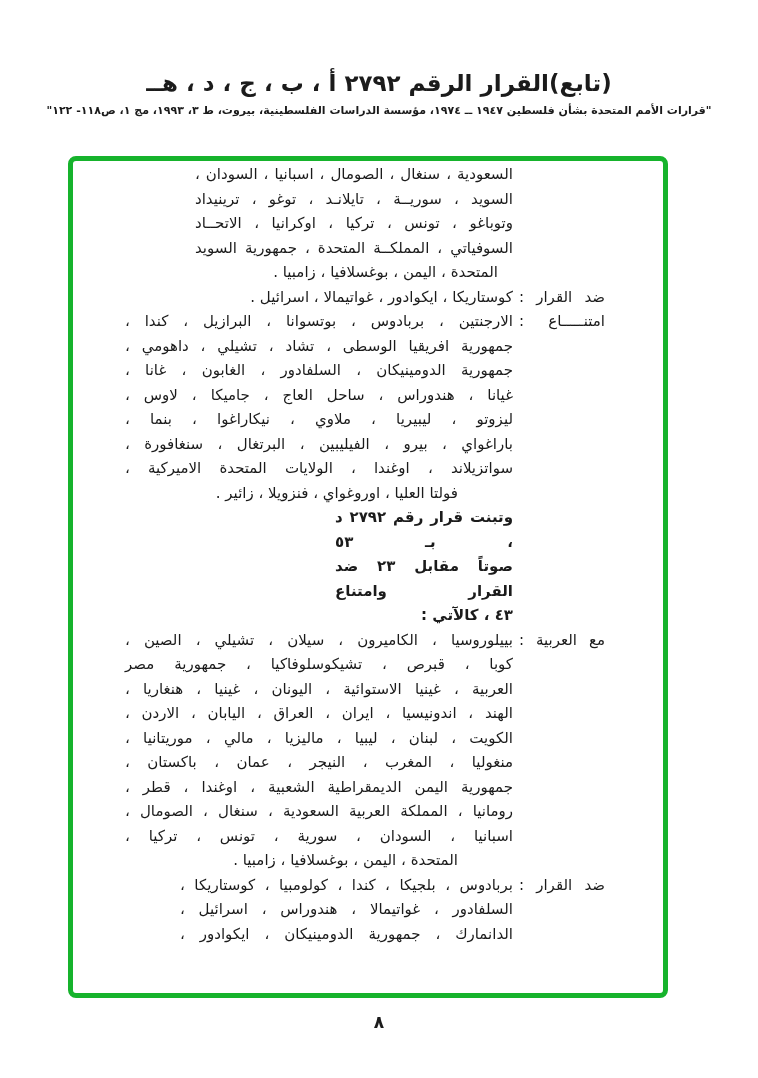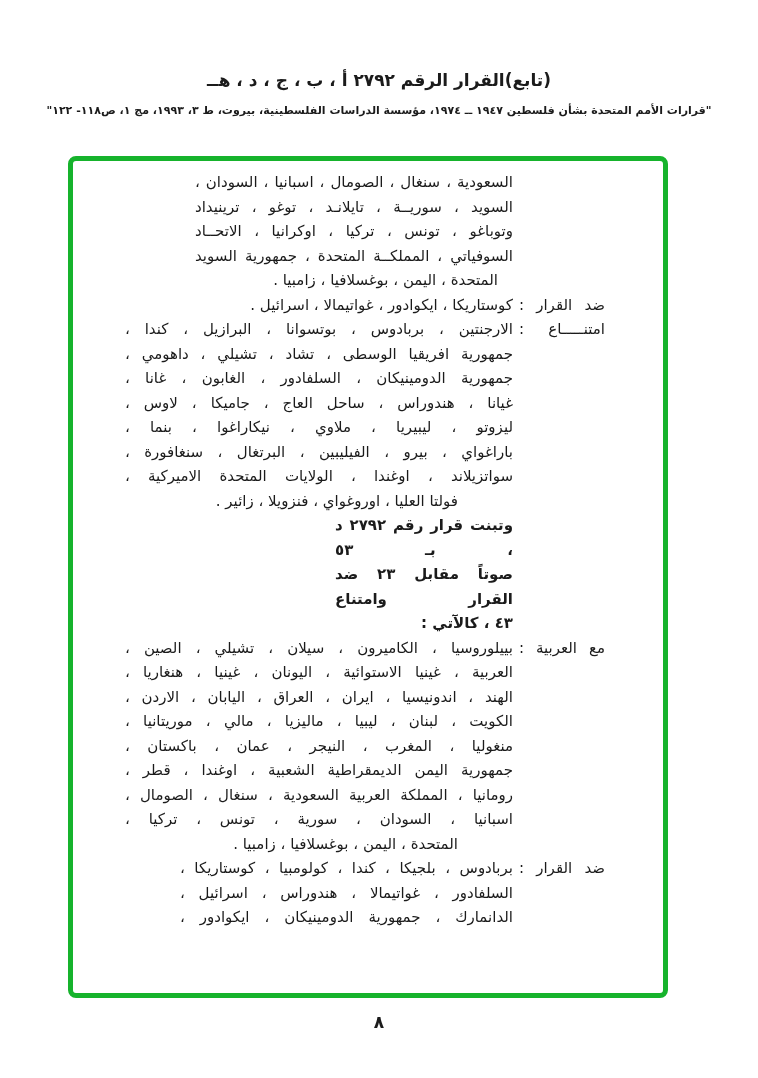--- a/index.html
+++ b/index.html
@@ -2,33 +2,33 @@
 <html lang="ar"><head>
 <meta charset="utf-8">
 <style>
   html,body{margin:0;padding:0;}
   body{
     width:758px;height:1078px;position:relative;background:#ffffff;
     font-family:"DejaVu Sans",sans-serif;color:#1b1b1b;overflow:hidden;
   }
   .hdr-title{
     position:absolute;top:70px;left:0;width:758px;text-align:center;
-    direction:rtl;font-size:17px;font-weight:bold;letter-spacing:.5px;
+    direction:rtl;font-size:23px;font-weight:bold;letter-spacing:.5px;
   }
   .hdr-sub{
     position:absolute;top:104px;left:0;width:758px;text-align:center;
     direction:rtl;font-size:11px;font-weight:bold;
   }
   .hl-box{
     position:absolute;left:68px;top:156px;width:600px;height:842px;
     box-sizing:border-box;border:5px solid #16b32c;border-radius:8px;
     background:transparent;
   }
   .textblock{
-    position:absolute;top:9px;right:58px;width:480px;
+    position:absolute;top:1px;right:58px;width:480px;
     direction:rtl;font-size:15px;line-height:24.5px;text-align:right;
   }
   .para{position:relative;padding-right:92px;}
   .plabel{
     position:absolute;right:0;top:0;width:86px;
     text-align:justify;text-align-last:justify;white-space:nowrap;
   }
   .tline{text-align:right;}
   .tline.j{text-align:justify;text-align-last:justify;}
   .tline.ind15{padding-right:15px;}
@@ -79,20 +79,21 @@
       <div class="narrow">
         <div class="tline j">وتبنت قرار رقم ٢٧٩٢ د ، بـ ٥٣</div>
         <div class="tline j">صوتاً مقابل ٢٣ ضد القرار وامتناع</div>
         <div class="tline">٤٣ ، كالآتي :</div>
       </div>
     </div>
 
     <div class="para">
       <span class="plabel">مع العربية :</span>
       <div class="tline j">بييلوروسيا ، الكاميرون ، سيلان ، تشيلي ، الصين ،</div>
+      <div class="tline j">كوبا ، قبرص ، تشيكوسلوفاكيا ، جمهورية مصر</div>
       <div class="tline j">العربية ، غينيا الاستوائية ، اليونان ، غينيا ، هنغاريا ،</div>
       <div class="tline j">الهند ، اندونيسيا ، ايران ، العراق ، اليابان ، الاردن ،</div>
       <div class="tline j">الكويت ، لبنان ، ليبيا ، ماليزيا ، مالي ، موريتانيا ،</div>
       <div class="tline j">منغوليا ، المغرب ، النيجر ، عمان ، باكستان ،</div>
       <div class="tline j">جمهورية اليمن الديمقراطية الشعبية ، اوغندا ، قطر ،</div>
       <div class="tline j">رومانيا ، المملكة العربية السعودية ، سنغال ، الصومال ،</div>
       <div class="tline j">اسبانيا ، السودان ، سورية ، تونس ، تركيا ،</div>
       <div class="tline ind55">المتحدة ، اليمن ، بوغسلافيا ، زامبيا .</div>
     </div>
 

